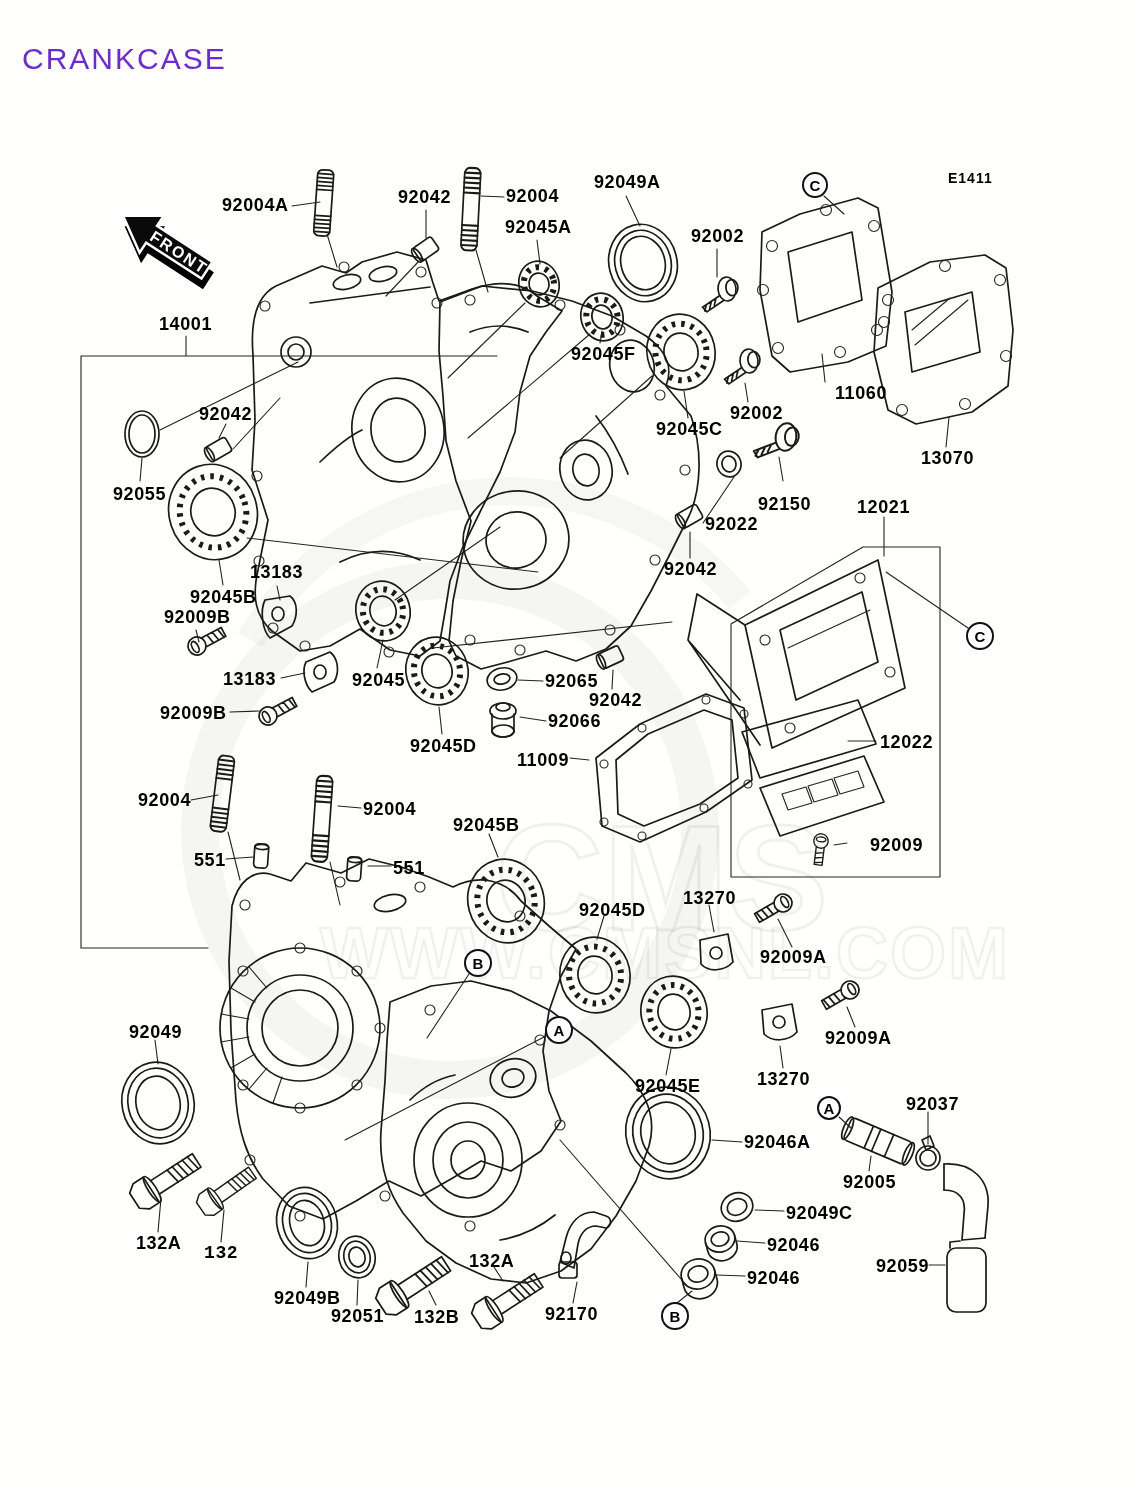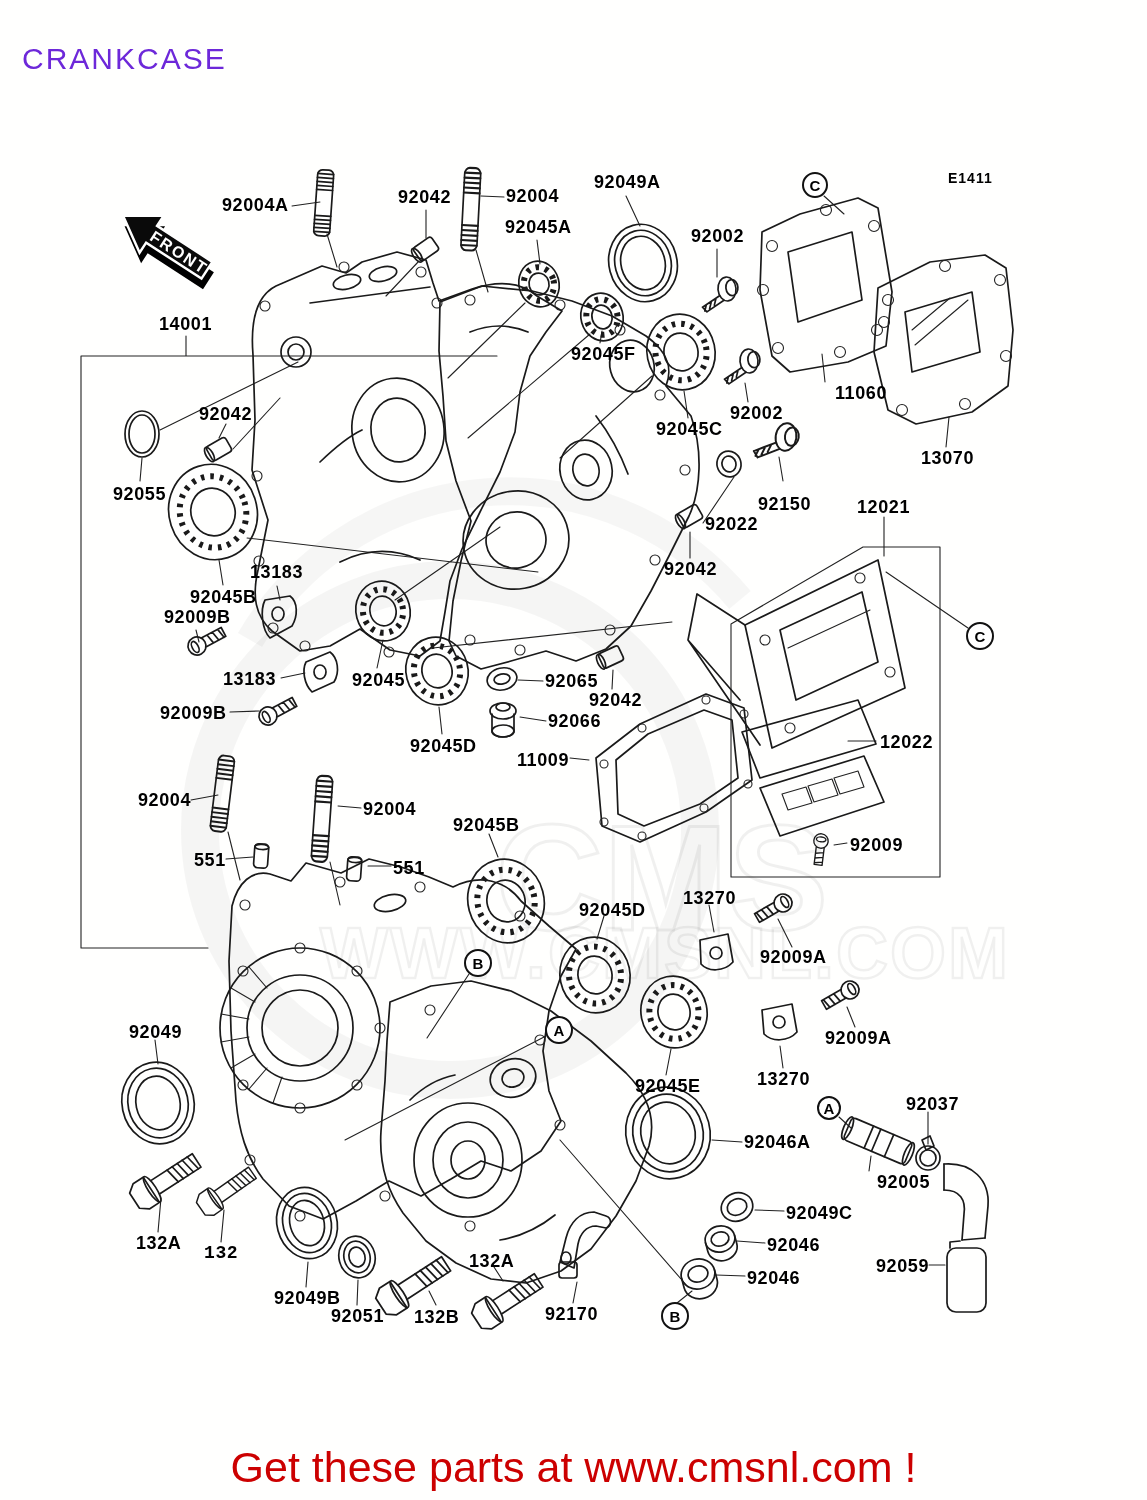--- a/index.html
+++ b/index.html
@@ -488,49 +488,48 @@
       <div class="plabel" style="left: 164px; top: 608px;">92009B</div>
       <div class="plabel" style="left: 223px; top: 670px;">13183</div>
       <div class="plabel" style="left: 352px; top: 671px;">92045</div>
       <div class="plabel" style="left: 160px; top: 704px;">92009B</div>
       <div class="plabel" style="left: 545px; top: 672px;">92065</div>
       <div class="plabel" style="left: 589px; top: 691px;">92042</div>
       <div class="plabel" style="left: 548px; top: 712px;">92066</div>
       <div class="plabel" style="left: 517px; top: 751px;">11009</div>
       <div class="plabel" style="left: 410px; top: 737px;">92045D</div>
       <div class="plabel" style="left: 880px; top: 733px;">12022</div>
-      <div class="plabel" style="left: 850px; top: 836px;">92009</div>
+      <div class="plabel" style="left: 870px; top: 836px;">92009</div>
       <div class="plabel" style="left: 138px; top: 791px;">92004</div>
       <div class="plabel" style="left: 363px; top: 800px;">92004</div>
       <div class="plabel" style="left: 194px; top: 851px;">551</div>
       <div class="plabel" style="left: 393px; top: 859px;">551</div>
       <div class="plabel" style="left: 453px; top: 816px;">92045B</div>
       <div class="plabel" style="left: 579px; top: 901px;">92045D</div>
       <div class="plabel" style="left: 683px; top: 889px;">13270</div>
       <div class="plabel" style="left: 760px; top: 948px;">92009A</div>
       <div class="plabel" style="left: 825px; top: 1029px;">92009A</div>
       <div class="plabel" style="left: 757px; top: 1070px;">13270</div>
       <div class="plabel" style="left: 635px; top: 1077px;">92045E</div>
       <div class="plabel" style="left: 129px; top: 1023px;">92049</div>
       <div class="plabel" style="left: 744px; top: 1133px;">92046A</div>
       <div class="plabel" style="left: 906px; top: 1095px;">92037</div>
-      <div class="plabel" style="left: 843px; top: 1173px; margin-left: 34px;">92005</div>
+      <div class="plabel" style="left: 843px; top: 1173px;">92005</div>
       <div class="plabel" style="left: 786px; top: 1204px;">92049C</div>
       <div class="plabel" style="left: 767px; top: 1236px;">92046</div>
       <div class="plabel" style="left: 747px; top: 1269px;">92046</div>
       <div class="plabel" style="left: 876px; top: 1257px;">92059</div>
       <div class="plabel" style="left: 136px; top: 1234px;">132A</div>
       <div class="plabel" style="left: 204px; top: 1244px; font-family: Liberation Mono, monospace;">132</div>
       <div class="plabel" style="left: 274px; top: 1289px;">92049B</div>
       <div class="plabel" style="left: 331px; top: 1307px;">92051</div>
       <div class="plabel" style="left: 414px; top: 1308px;">132B</div>
       <div class="plabel" style="left: 469px; top: 1252px;">132A</div>
       <div class="plabel" style="left: 545px; top: 1305px;">92170</div>
       <div class="callout" style="left: 802px; top: 172px; width: 26px; height: 26px;">C</div>
       <div class="callout" style="left: 966px; top: 622px; width: 28px; height: 28px;">C</div>
       <div class="callout" style="left: 464px; top: 949px; width: 28px; height: 28px;">B</div>
       <div class="callout" style="left: 545px; top: 1016px; width: 28px; height: 28px;">A</div>
       <div class="callout" style="left: 817px; top: 1096px; width: 24px; height: 24px;">A</div>
       <div class="callout" style="left: 661px; top: 1302px; width: 28px; height: 28px;">B</div>
     </div>
-<div class="banner" style="color: rgb(204, 0, 0);">Get these parts at www.cmsnl.com !</div>
 
 </div>
 
 </body></html>

